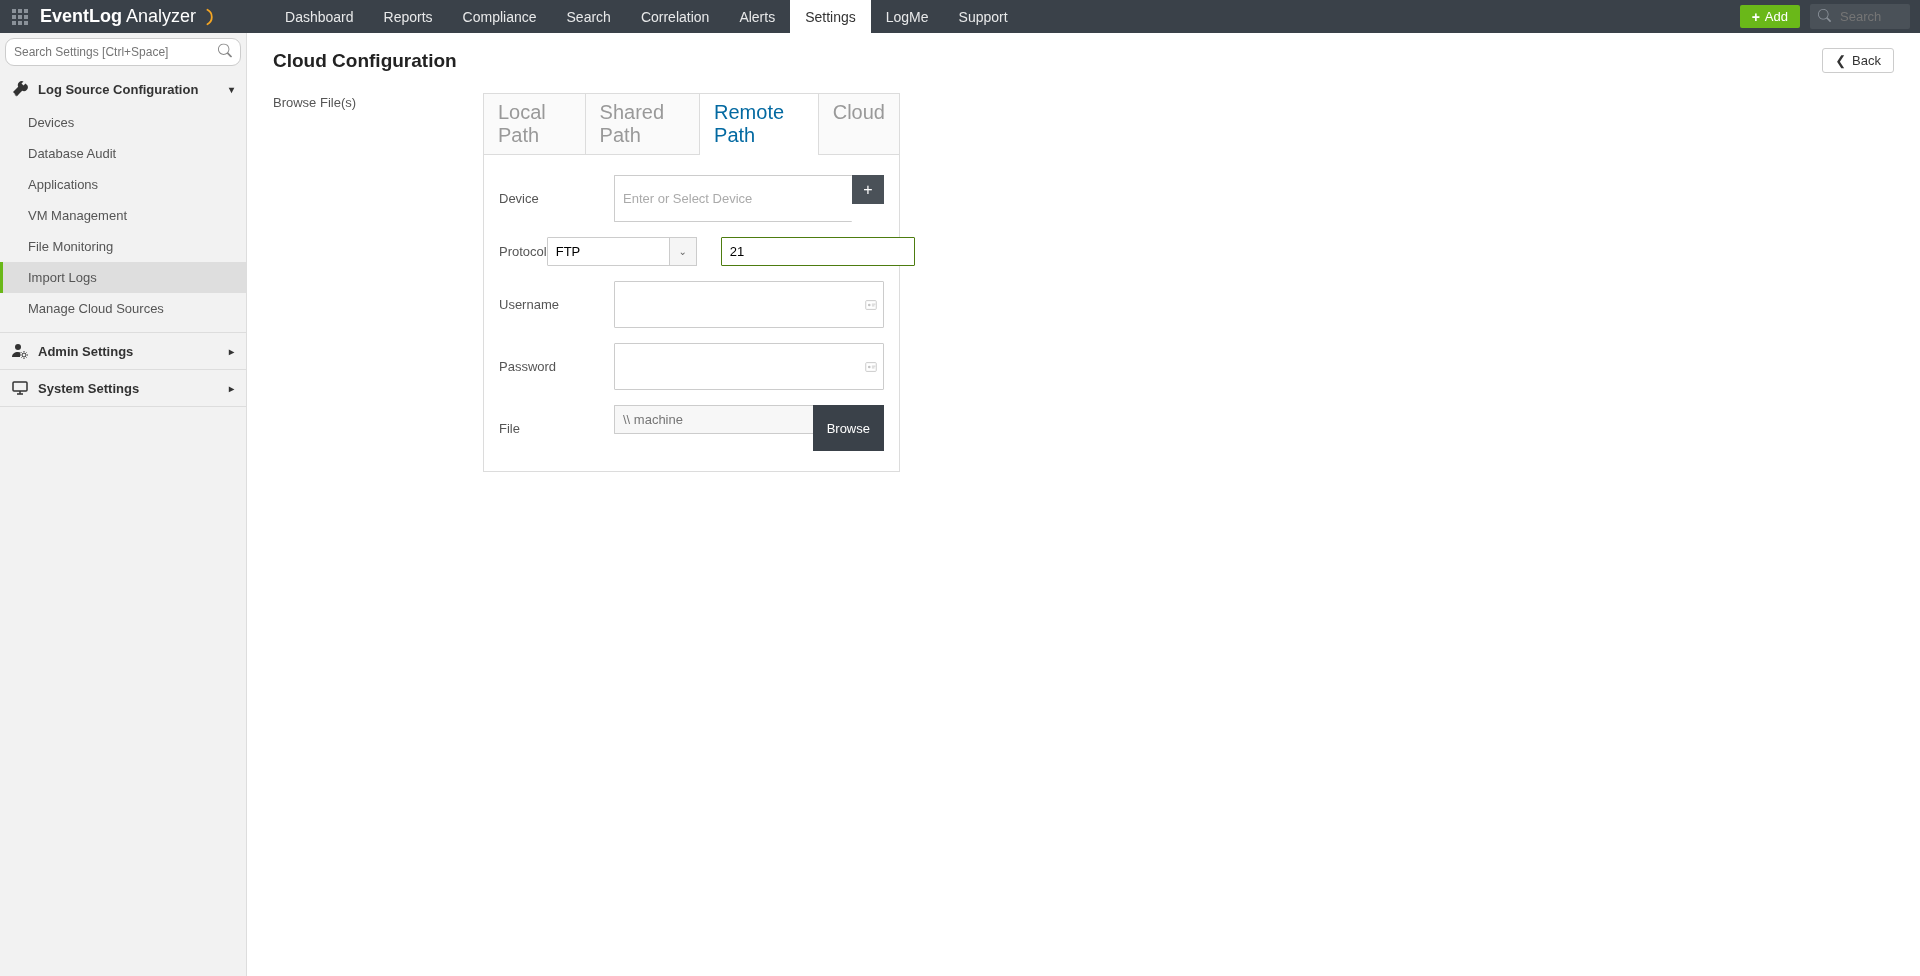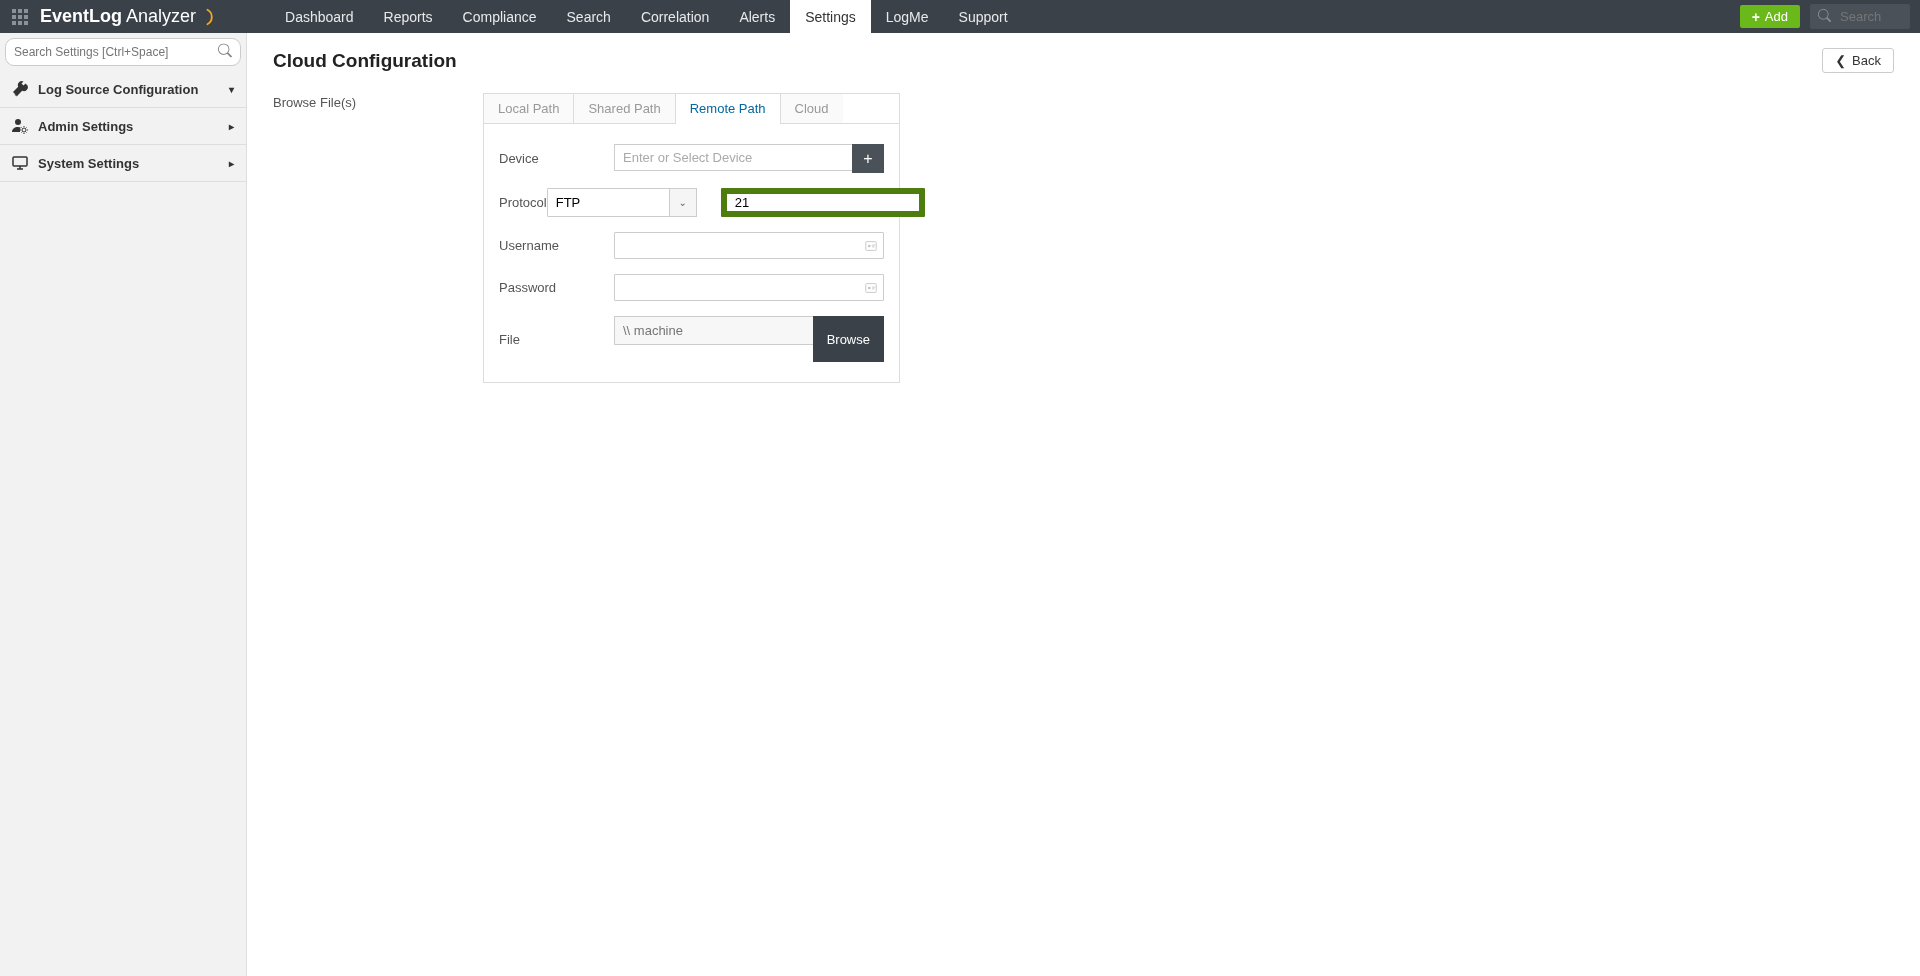--- a/index.html
+++ b/index.html
@@ -44,37 +44,37 @@
     .page-header { display: flex; align-items: center; justify-content: space-between; margin-bottom: 20px; }
     .page-title { font-size: 19px; font-weight: 600; color: #222; }
     .back-btn { border: 1px solid #ccc; background: #fff; padding: 4px 12px; font-size: 13px; cursor: pointer; border-radius: 3px; display: flex; align-items: center; gap: 6px; color: #333; }
     
     .content-row { display: flex; gap: 30px; }
     .left-label { width: 180px; padding-top: 2px; font-size: 13px; color: #555; }
     
     
     .tab-panel { border: 1px solid #dcdcdc; width: 417px; }
     .tabs { display: flex; border-bottom: 1px solid #dcdcdc; }
-    .tab { padding: 7px 14px; cursor: pointer; font-size: 13px; color: #999; border-right: 1px solid #dcdcdc; background: #fafafa; }
+    .tab { padding: 7px 14px; cursor: pointer; font-size: 20px; color: #999; border-right: 1px solid #dcdcdc; background: #fafafa; }
     .tab:last-child { border-right: none; }
     .tab.active { background: #fff; color: #0369a1; position: relative; }
     .tab.active::after { content: ''; position: absolute; left: 0; right: 0; bottom: -1px; height: 1px; background: #fff; }
     
     .form-body { padding: 20px 15px; }
     .form-row { display: flex; align-items: center; margin-bottom: 15px; }
     .form-label { width: 115px; font-size: 13px; color: #555; }
     .form-control-wrap { flex: 1; display: flex; gap: 24px; }
-    .form-input { flex: 1; padding: 6px 8px; border: 1px solid #ccc; font-size: 13px; height: 27px; border-radius: 1px; }
+    .form-input { flex: 1; padding: 6px 8px; border: 1px solid #ccc; font-size: 13px; height: 47px; border-radius: 1px; }
     .form-input::placeholder { color: #aaa; }
     .form-input:disabled { background: #f5f5f5; color: #999; }
     .plus-btn { width: 32px; height: 29px; background: #4a5158; color: #fff; border: none; cursor: pointer; font-size: 16px; display: flex; align-items: center; justify-content: center; }
     .select-wrap { position: relative; flex: 0 0 150px; }
     .select-input { width: 100%; padding: 6px 30px 6px 8px; border: 1px solid #ccc; font-size: 13px; height: 29px; background: #fff; cursor: pointer; border-radius: 1px; }
     .select-arrow { position: absolute; right: 0; top: 0; width: 28px; height: 29px; display: flex; align-items: center; justify-content: center; font-size: 10px; color: #666; pointer-events: none; background: #f5f5f5; border: 1px solid #ccc; border-left: 1px solid #ccc; }
-    .port-input { flex: 0 0 60px; padding: 6px 8px; border: 6px solid #4d7c0f; font-size: 13px; height: 29px; border-radius: 1px; }
+    .port-input { flex: 0 0 60px; padding: 6px 8px; border: 1px solid #4d7c0f; font-size: 13px; height: 29px; border-radius: 1px; }
     .browse-btn { padding: 6px 14px; background: #3a4149; color: #fff; border: none; cursor: pointer; font-size: 13px; height: 46px; }
     .file-input { flex: 1; padding: 6px 8px; border: 1px solid #ccc; border-right: none; font-size: 13px; height: 29px; background: #f7f7f7; border-radius: 1px 0 0 1px; }
     .input-with-btn { display: flex; flex: 1; }
     .credential-icon { position: absolute; right: 6px; top: 50%; transform: translateY(-50%); width: 14px; height: 14px; opacity: 0.5; }
     .input-rel { position: relative; flex: 1; }
   </style>
 </head>
 <body>
 
 <div class="top-nav">
@@ -143,20 +143,29 @@
       <div class="sidebar-header">
         <span class="sidebar-icon">
           <svg width="16" height="16" viewBox="0 0 16 16" fill="#333">
               <path d="M13.5 2.5l-2 2-2-2 2-2a4 4 0 0 0-5.3 5.3L1 11l4 4 5.2-5.2A4 4 0 0 0 15.5 4.5l-2-2z"></path>
               <path d="M2.5 13.5l2-2 2 2-2 2a4 4 0 0 1-2-2z" opacity="0.6"></path>
             </svg>
         </span>
         <span>Log Source Configuration</span>
         <span class="arrow">▾</span>
       </div>
+      <div class="sidebar-subitems">
+        <div class="sidebar-subitem">Devices</div>
+        <div class="sidebar-subitem">Database Audit</div>
+        <div class="sidebar-subitem">Applications</div>
+        <div class="sidebar-subitem">VM Management</div>
+        <div class="sidebar-subitem">File Monitoring</div>
+        <div class="sidebar-subitem active">Import Logs</div>
+        <div class="sidebar-subitem">Manage Cloud Sources</div>
+      </div>
     </div>
 
     <div class="sidebar-section">
       <div class="sidebar-header">
         <span class="sidebar-icon">
           <svg width="16" height="16" viewBox="0 0 16 16" fill="#333">
               <circle cx="6" cy="4" r="3"></circle>
               <path d="M0 14c0-3 2.5-5 6-5 1 0 2 .2 2.8.5A3 3 0 0 0 8 12v2H0z"></path>
               <circle cx="12" cy="12" r="2" fill="none" stroke="#333" stroke-width="1"></circle>
               <path d="M12 8v1M12 15v1M8 12h1M15 12h1M9.5 9.5l.7.7M13.8 13.8l.7.7M9.5 14.5l.7-.7M13.8 10.2l.7-.7" stroke="#333" stroke-width="1"></path>

